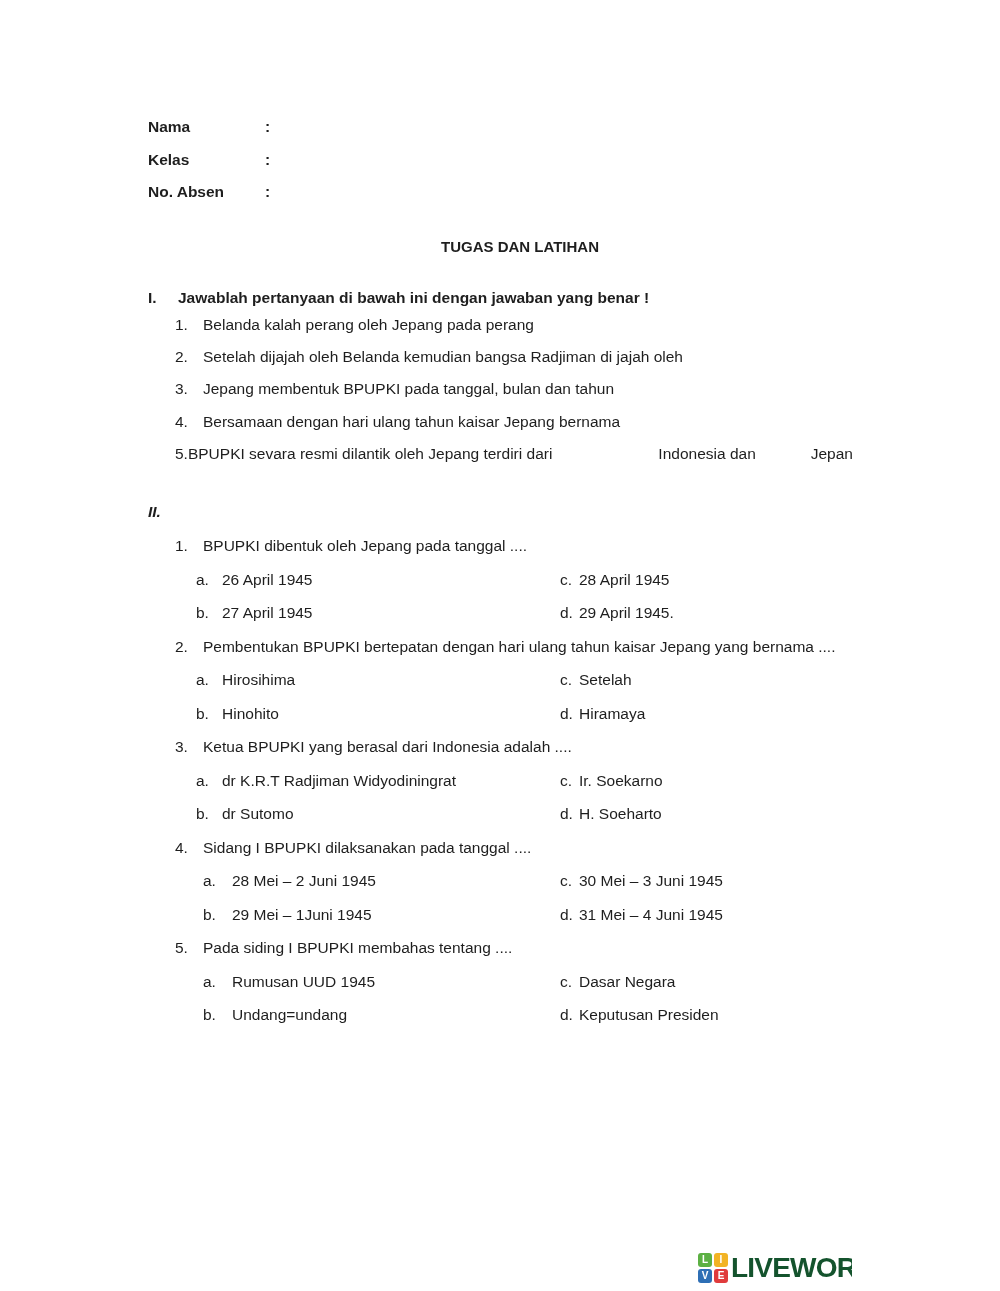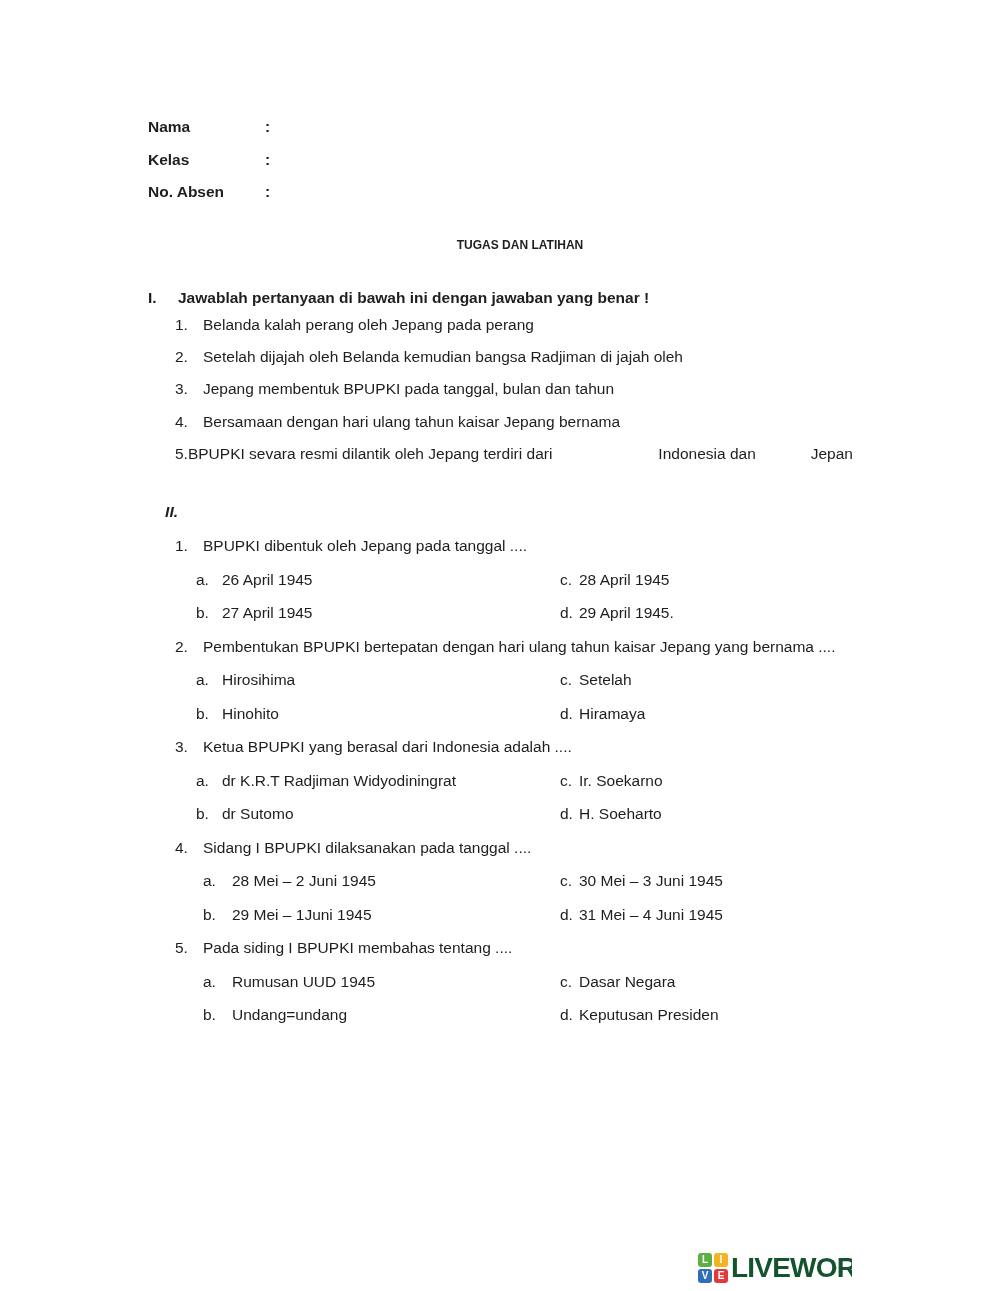--- a/index.html
+++ b/index.html
@@ -13,29 +13,29 @@
     font-size:15.5px;
     overflow:hidden;
   }
   
   .idblock { position:absolute; left:148px; top:118px; font-weight:bold; }
   .idrow { display:flex; height:32.5px; align-items:flex-start; white-space:nowrap; }
   .idrow .lbl { width:117px; }
   
   .title {
     position:absolute; left:100px; top:238px; width:840px;
-    text-align:center; font-weight:bold; font-size:12px;
+    text-align:center; font-weight:bold; font-size:15px;
   }
   
   .section { position:absolute; left:0; width:100%; }
   #section1 { top:289px; }
   #section2 { top:503px; }
   .sec-head { display:flex; font-weight:bold; line-height:18px; white-space:nowrap; }
   #section1 .sec-head { margin-bottom:9px; }
-  #section2 .sec-head { margin-bottom:16px; font-style:italic;text-align:right; }
+  #section2 .sec-head { margin-bottom:16px; font-style:italic; }
   .sec-head .roman { width:30px; margin-left:148px; }
   
   .item { display:flex; height:32.2px; white-space:nowrap; align-items:flex-start; }
   .item .no { margin-left:175px; width:28px; }
   .blank-gap1 { margin-left:106px; }
   .blank-gap2 { margin-left:55px; }
   
   .qline { display:flex; height:33.5px; white-space:nowrap; align-items:flex-start; }
   .qline .no { margin-left:175px; width:28px; }
   .optrow { display:flex; height:33.5px; white-space:nowrap; align-items:flex-start; }

